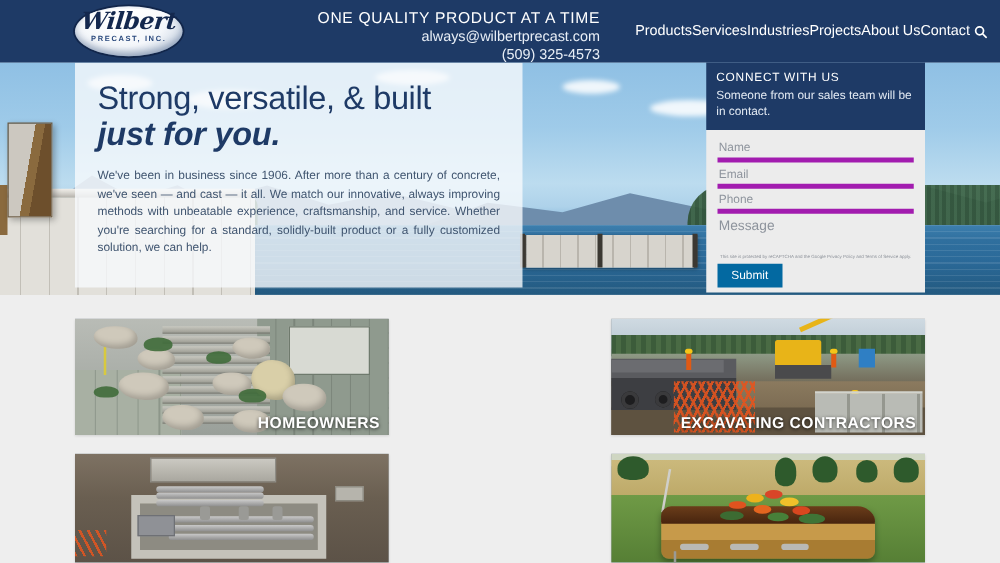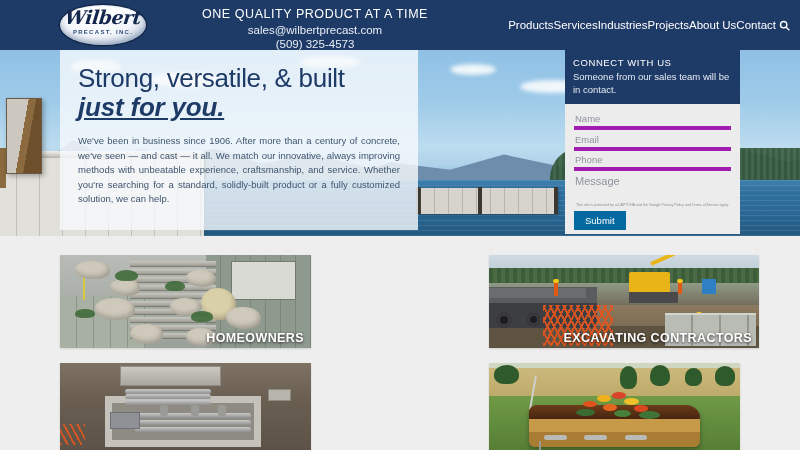--- a/index.html
+++ b/index.html
@@ -49,21 +49,21 @@
     position: absolute; left: 0; top: 27px; width: 94px;
     text-align: center;
     font-size: 6px; font-weight: bold;
     letter-spacing: 1.3px;
     color: #2b4a7d;
   }
 
   .tagline-block {
     position: absolute; left: 150px; top: 7px;
     width: 330px;
-    text-align: center;
+    text-align: right;
     color: #ffffff;
   }
   .tagline-main {
     font-size: 12.5px; letter-spacing: .55px;
     line-height: 15px; font-weight: normal;
   }
   .tagline-email, .tagline-phone {
     font-size: 11.5px; line-height: 14px;
     color: #e8eef6;
   }
@@ -187,21 +187,20 @@
     padding: 14px 18px 0 18px;
   }
   .hero-h1 {
     font-size: 26px; line-height: 29px;
     color: #1e3a66; font-weight: normal;
     letter-spacing: -.3px;
   }
   .hero-h1 .italic {
     display: block; font-style: italic; font-weight: bold;
     letter-spacing: -.2px;
-    text-decoration: underline;
   }
   .hero-p {
     margin-top: 12px;
     font-size: 9.5px; line-height: 14.5px;
     color: #3f546f; text-align: justify;
   }
 
   
   .form-panel {
     position: absolute; left: 565px; top: 50px;
@@ -263,21 +262,21 @@
     box-shadow: 0 1px 2px rgba(0,0,0,.12);
   }
   .tile-label {
     position: absolute; right: 7px; bottom: 3px;
     color: #ffffff; font-size: 12.5px; letter-spacing: .4px;
     text-shadow: 0 1px 3px rgba(0,0,0,.75);
     z-index: 5;
     font-weight: bold;
   }
   .t1 { left: 60px;  top: 19px;  width: 251px; height: 93px; }
-  .t2 { left: 489px; top: 19px;  width: 270px; height: 93px; }
+  .t2 { left: 489px; top: 19px;  width: 251px; height: 93px; }
   .t3 { left: 60px;  top: 127px; width: 251px; height: 87px; }
   .t4 { left: 489px; top: 127px; width: 251px; height: 87px; }
 
   .art { position: absolute; inset: 0; }
 
   
   .a1-sky { position: absolute; inset: 0; background: linear-gradient(180deg,#b9bcb6,#9aa09a); }
   .a1-wallR {
     position: absolute; right: 0; top: 0; width: 42%; height: 100%;
     background: repeating-linear-gradient(90deg,#8f9a8e 0,#8f9a8e 14px,#7b857a 14px,#7b857a 15px),
@@ -378,21 +377,21 @@
 <div class="header">
 
   <div class="logo-wrap">
     <div class="logo-oval"></div>
     <div class="logo-script">Wilbert</div>
     <div class="logo-sub">PRECAST, INC.</div>
   </div>
 
   <div class="tagline-block">
     <div class="tagline-main">ONE QUALITY PRODUCT AT A TIME</div>
-    <div class="tagline-email">sales@wilbertprecast.com</div>
+    <div class="tagline-email">always@wilbertprecast.com</div>
     <div class="tagline-phone">(509) 325-4573</div>
   </div>
 
   <div class="nav">
     <a class="nav-item" href="#">Products</a>
     <a class="nav-item" href="#">Services</a>
     <a class="nav-item" href="#">Industries</a>
     <a class="nav-item" href="#">Projects</a>
     <a class="nav-item" href="#">About Us</a>
     <a class="nav-item" href="#">Contact</a>

